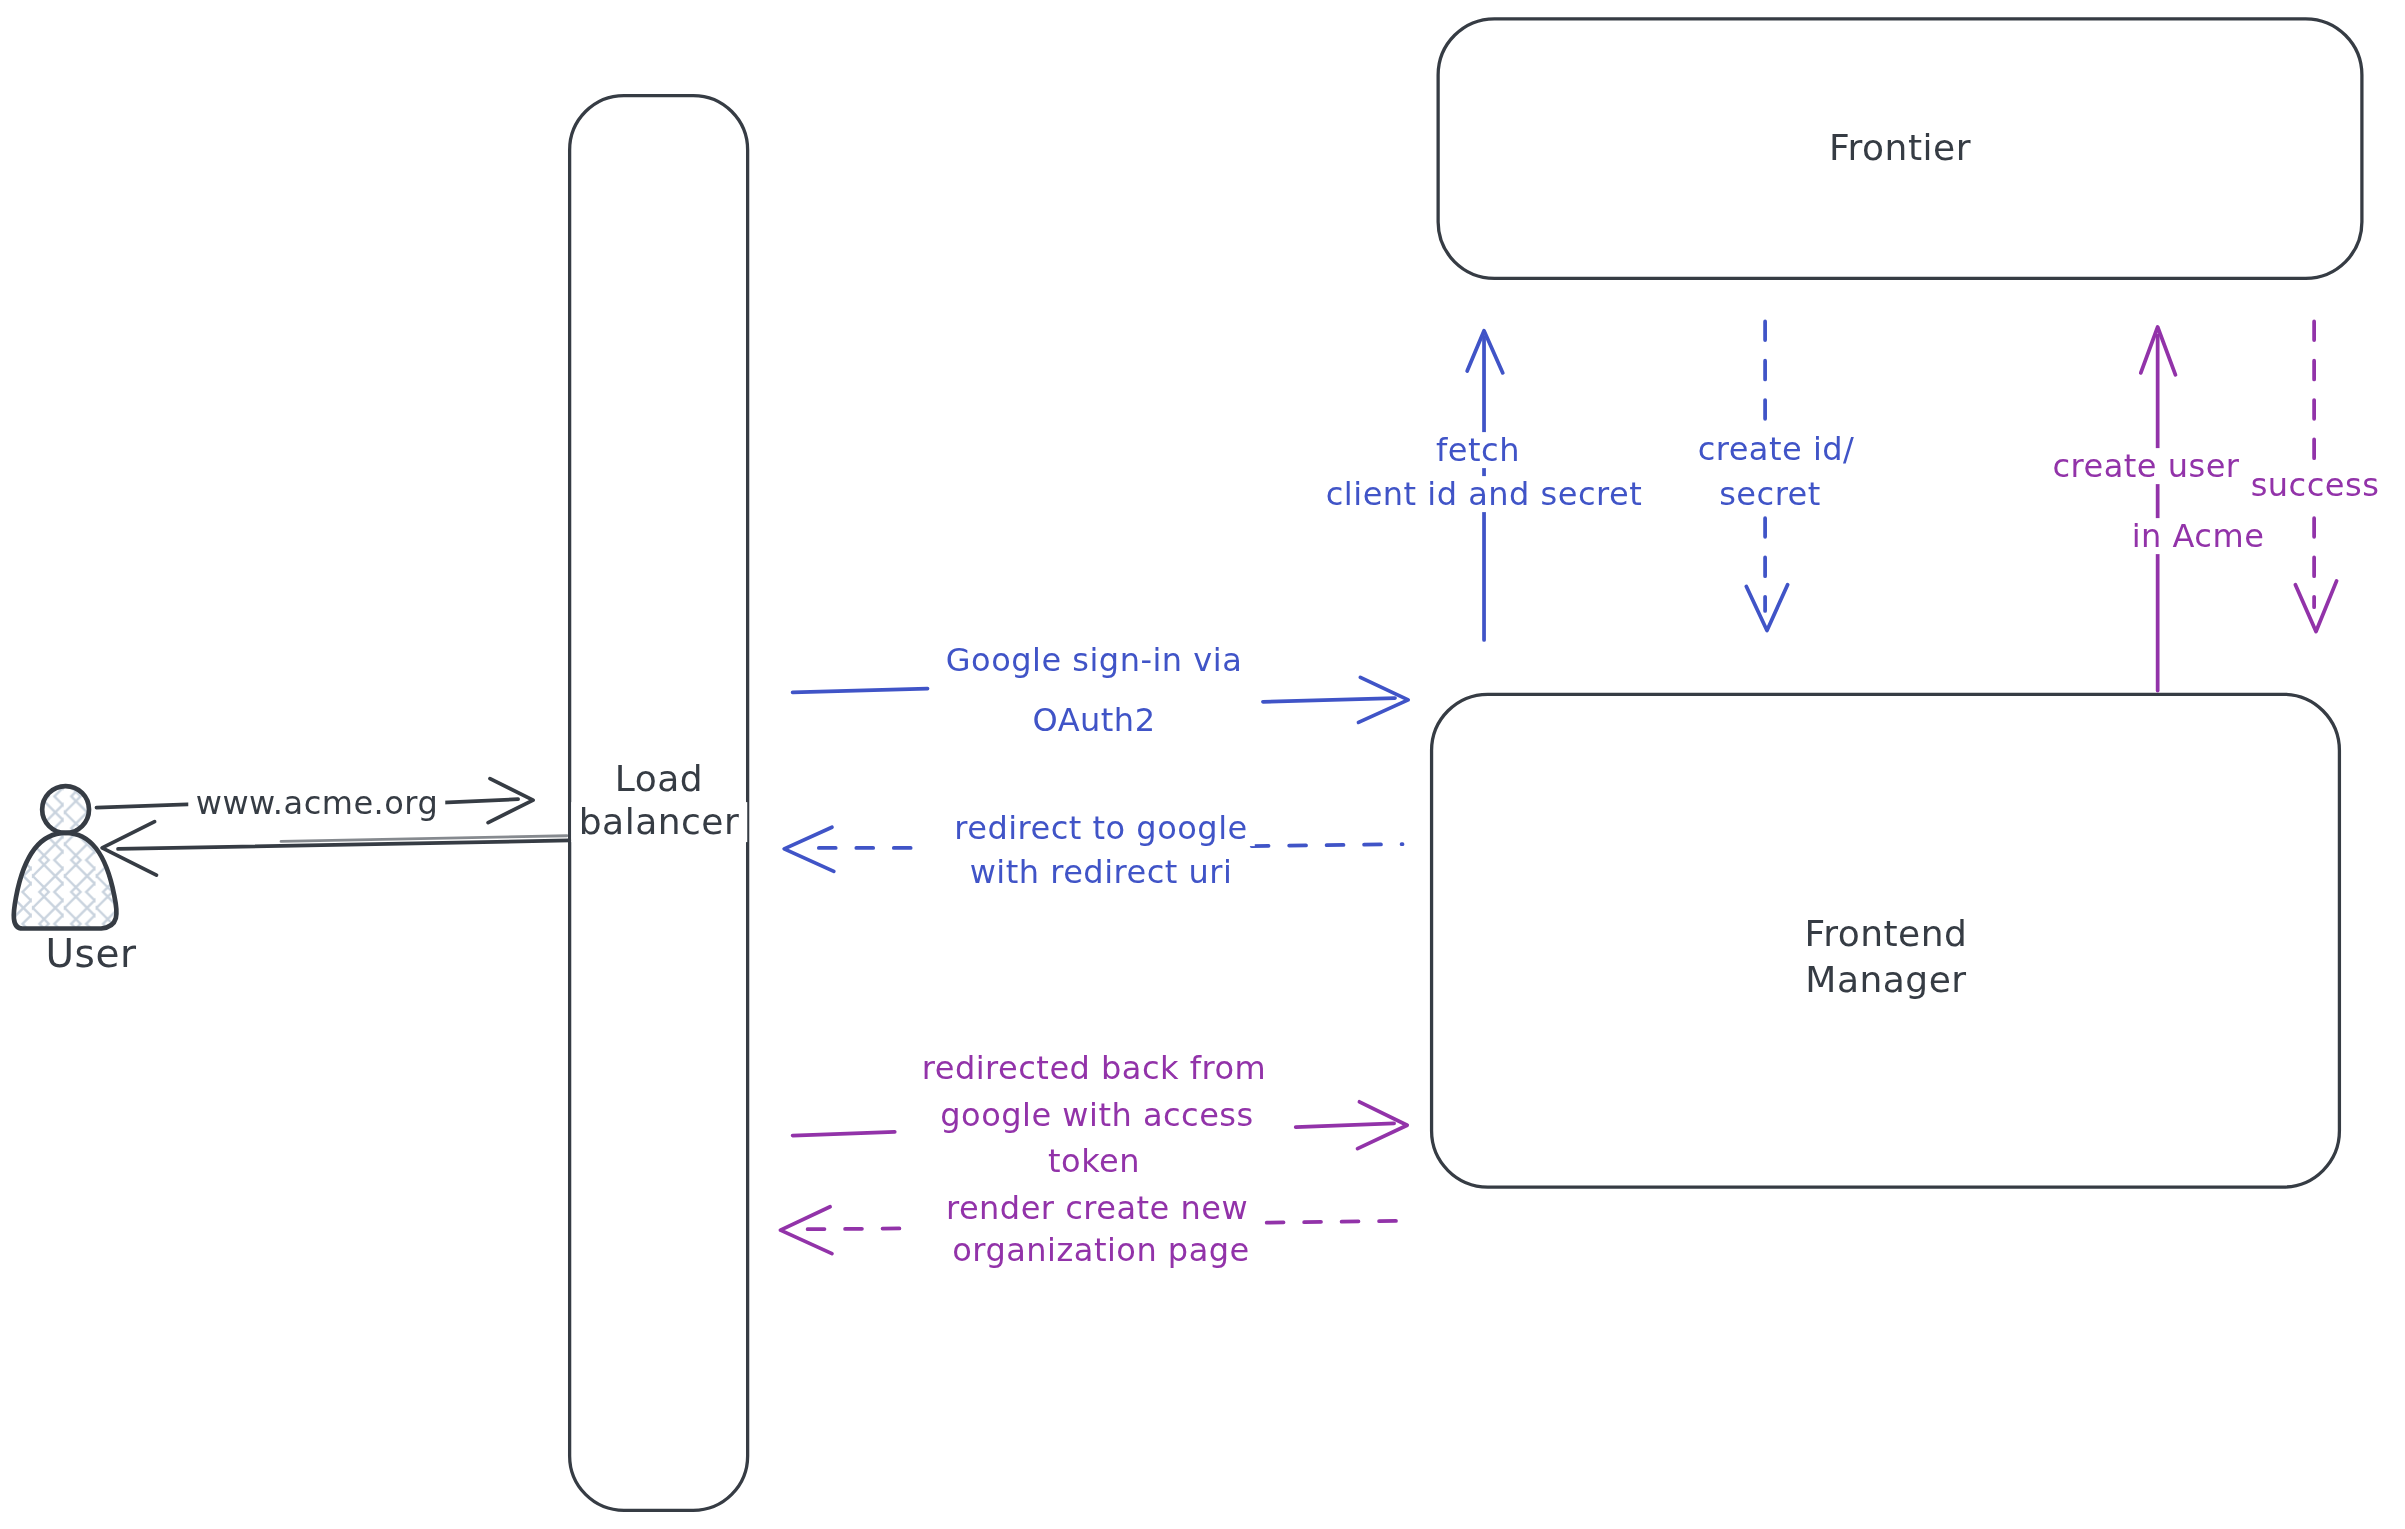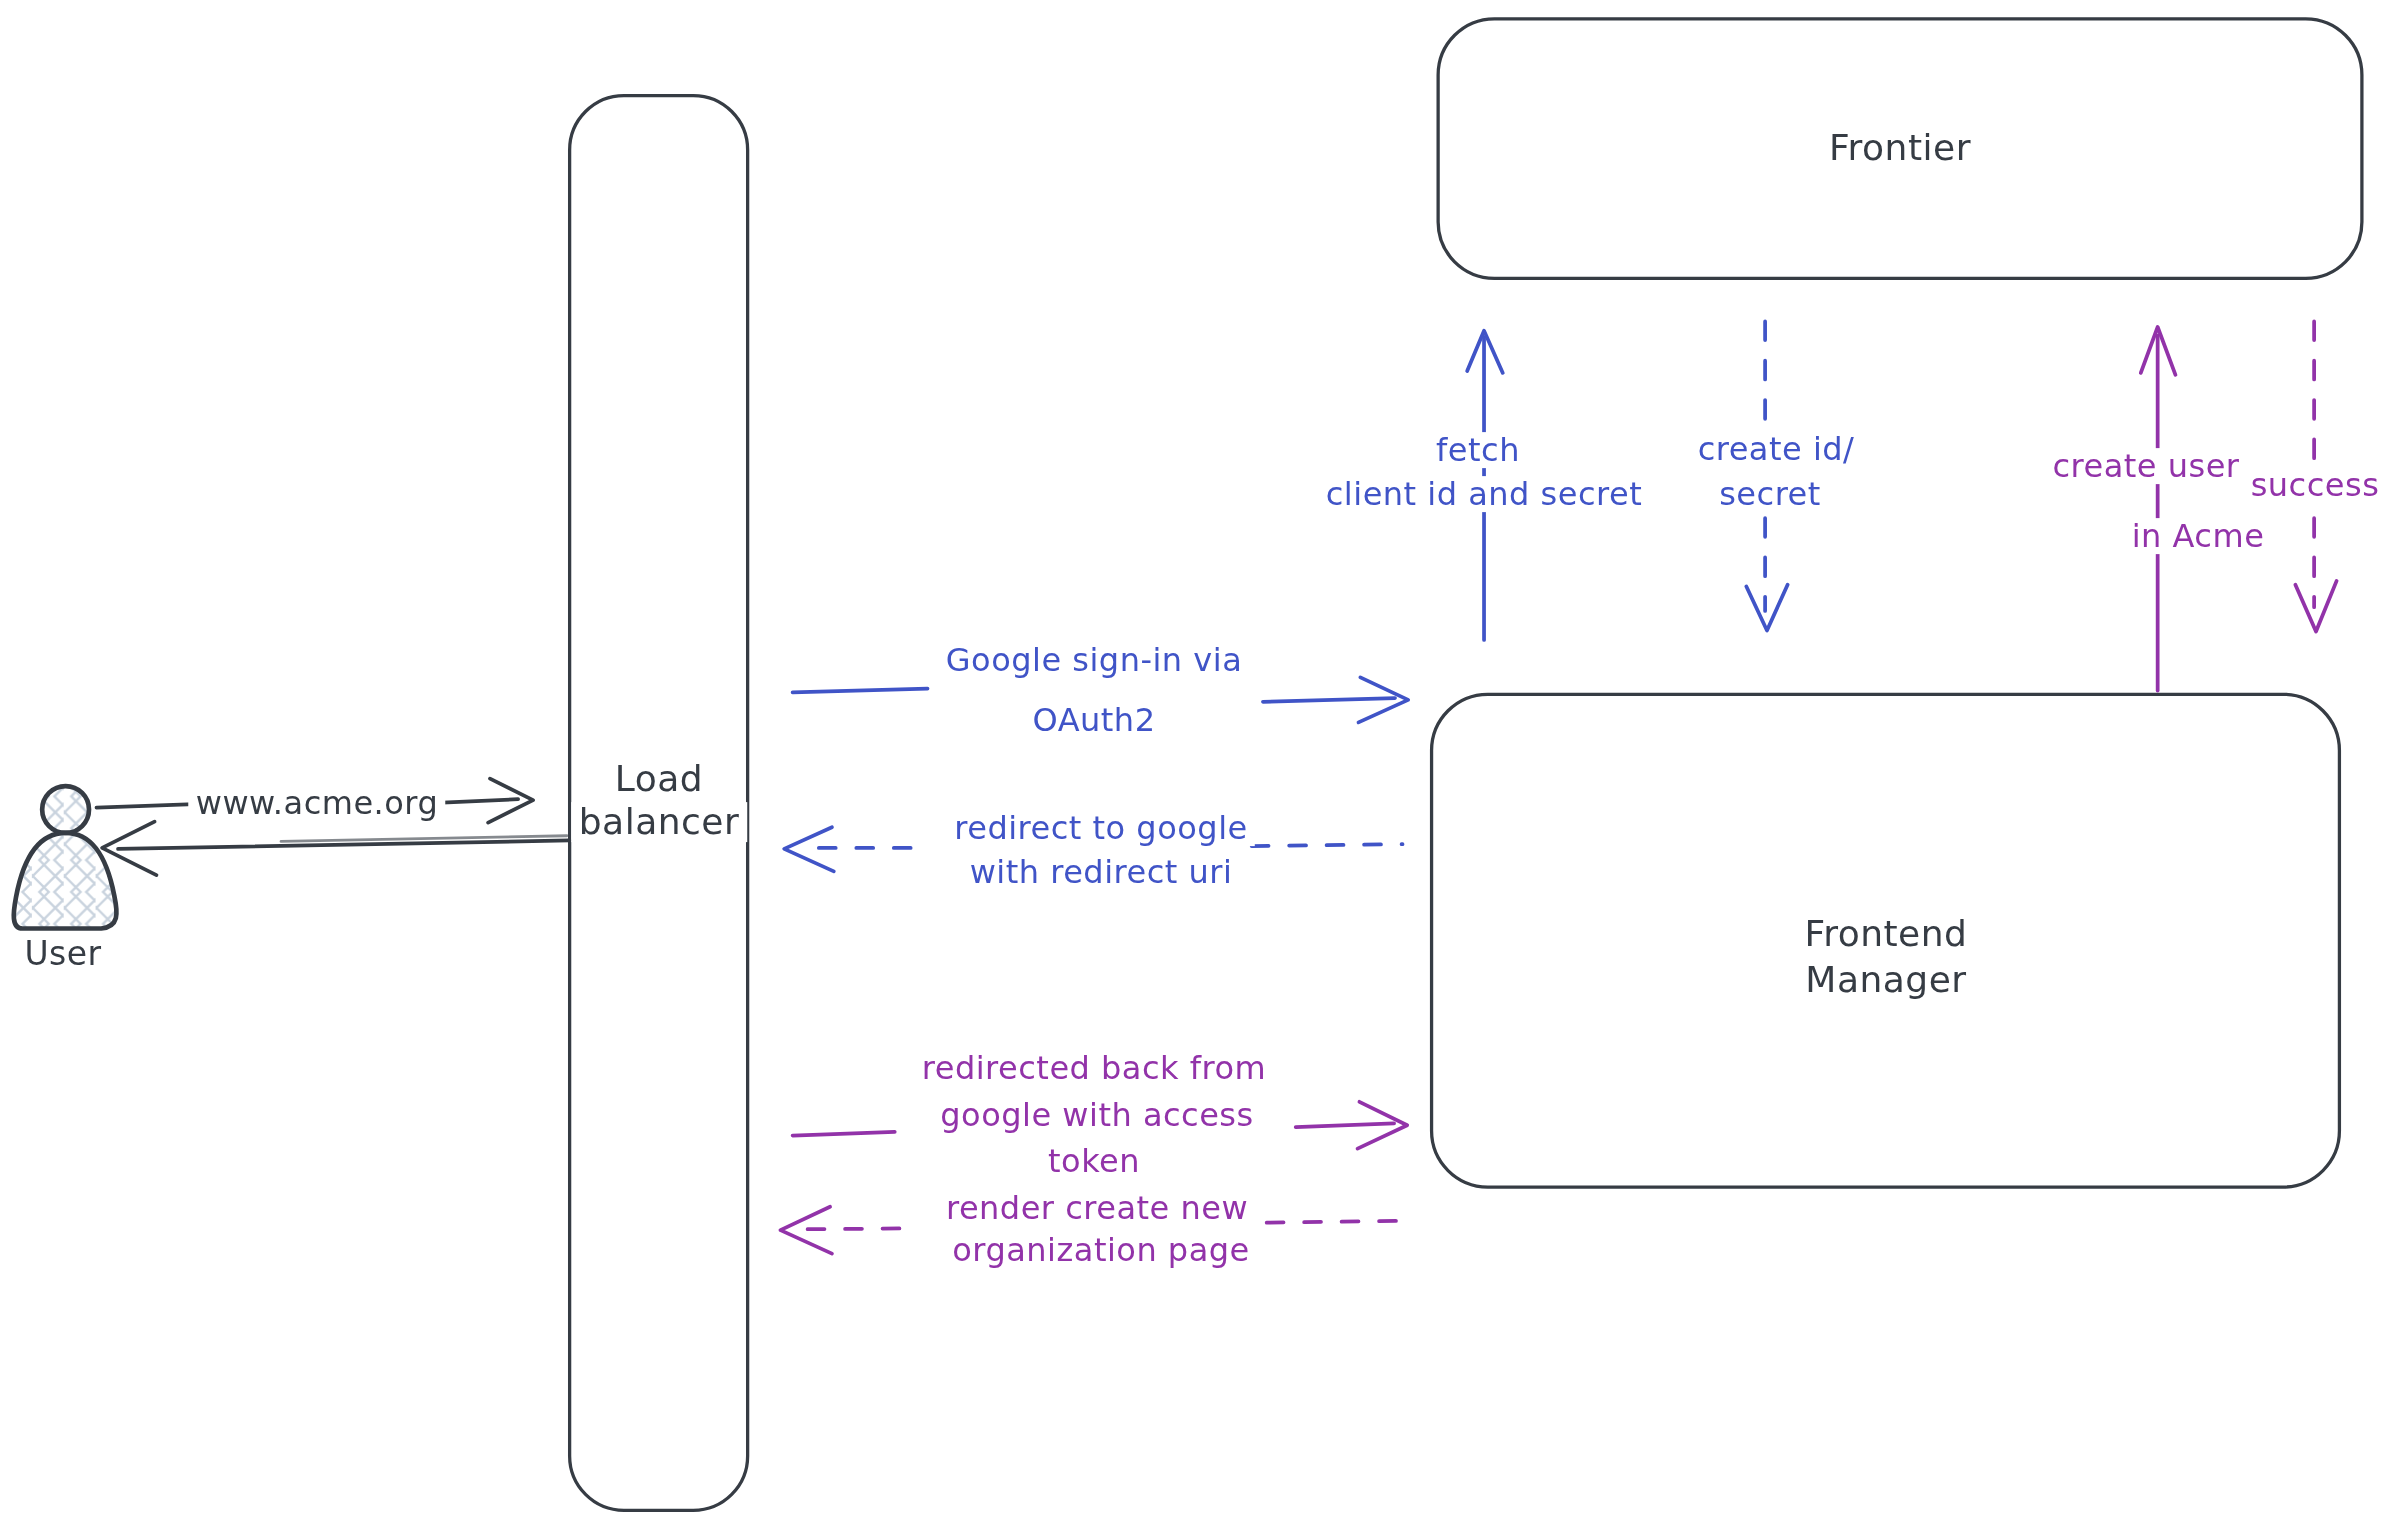--- a/index.html
+++ b/index.html
@@ -11,21 +11,21 @@
     font-family:"DejaVu Sans", sans-serif; overflow:hidden;
   }
   svg.strokes{position:absolute;left:0;top:0;width:2405px;height:1530px;}
   .s-dark{stroke:var(--dark);} .s-blue{stroke:var(--blue);} .s-purple{stroke:var(--purple);}
   .nofill{fill:none;}
   .lbl{
     position:absolute; transform:translate(-50%,-50%); white-space:nowrap;
     background:var(--bg); padding:1.9px 7.5px; line-height:1; letter-spacing:0.5px;
   }
   .t-dark{color:var(--dark);} .t-blue{color:var(--blue);} .t-purple{color:var(--purple);}
-  .fs-node{font-size:36px;} .fs-msg{font-size:32px;} .fs-user{font-size:33px;}
+  .fs-node{font-size:36px;} .fs-msg{font-size:32px;} .fs-user{font-size:39px;margin-left:28px;}
 </style>
 </head>
 <body>
 
 <div class="canvas">
 
   <svg class="strokes" viewBox="0 0 2567 1633" xmlns="http://www.w3.org/2000/svg">
     <defs>
       <pattern id="hatch" width="34" height="34" patternUnits="userSpaceOnUse">
         <path d="M-8,26 L26,-8 M0,42 L42,0 M8,50 L50,8" stroke="#c9d3de" stroke-width="2.5" fill="none"></path>

